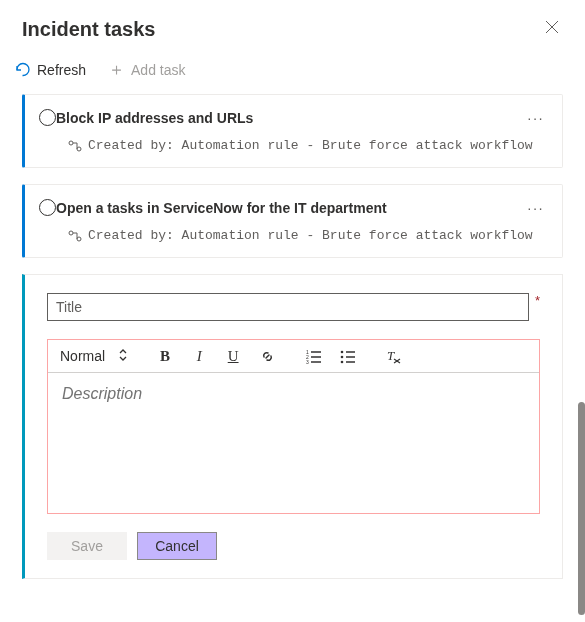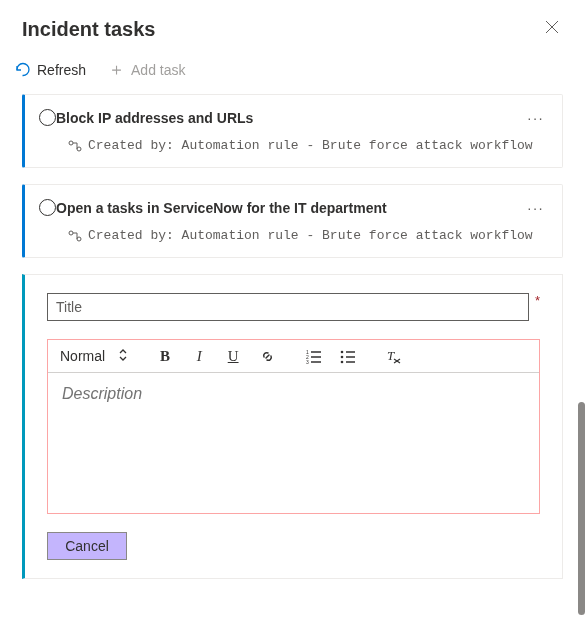--- a/index.html
+++ b/index.html
@@ -352,19 +352,20 @@
               </svg>
           </span>
         </div>
       </div>
       <div class="editor-body">
         <div class="editor-placeholder">Description</div>
       </div>
     </div>
 
     <div class="button-row">
+      <div class="btn save">Save</div>
       <div class="btn">Cancel</div>
     </div>
   </div>
 
 </div>
 
 <div class="scrollbar-track"></div>
 
 </body></html>

